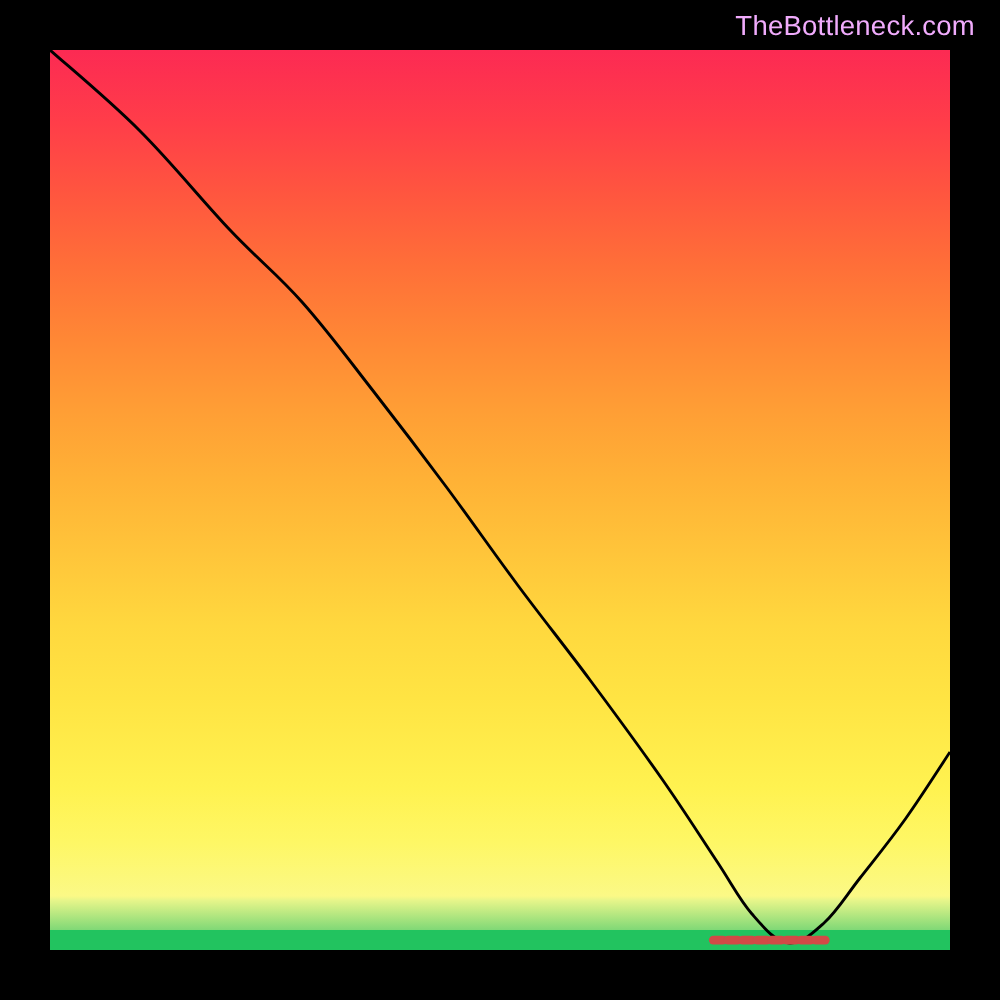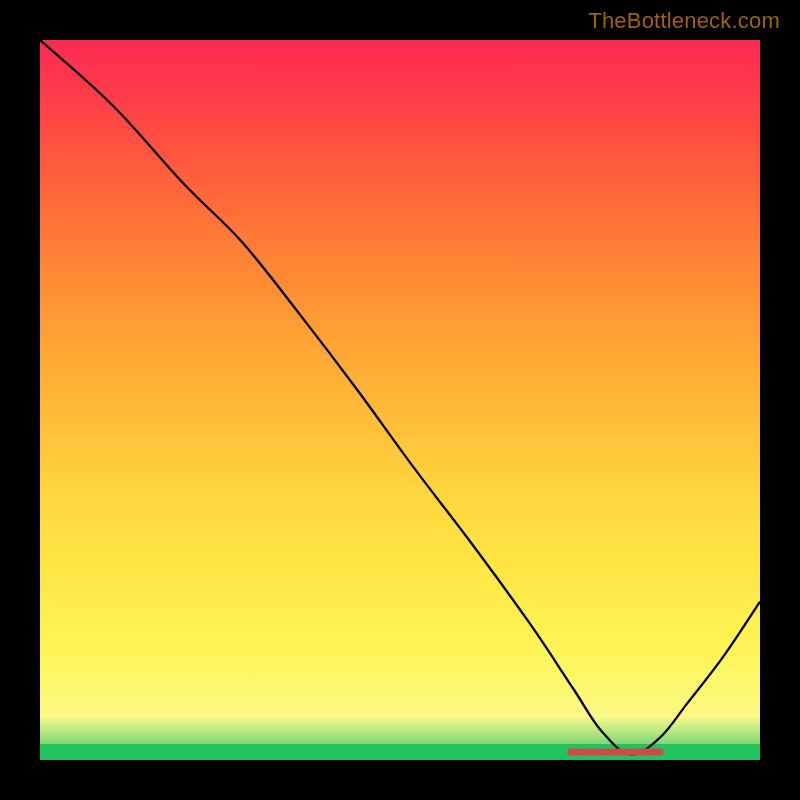--- a/index.html
+++ b/index.html
@@ -7,21 +7,21 @@
   .outer {
     position: relative;
     width: 800px;
     height: 800px;
     background: #000;
   }
   .watermark {
     position: absolute;
     top: 8px;
     right: 20px;
-    color: #a16207;
+    color: #f0abfc;
     font-family: Arial, Helvetica, sans-serif;
     font-size: 22px;
     letter-spacing: 0.2px;
     font-weight: 500;
   }
   .plot {
     position: absolute;
     left: 40px;
     top: 40px;
     width: 720px;

